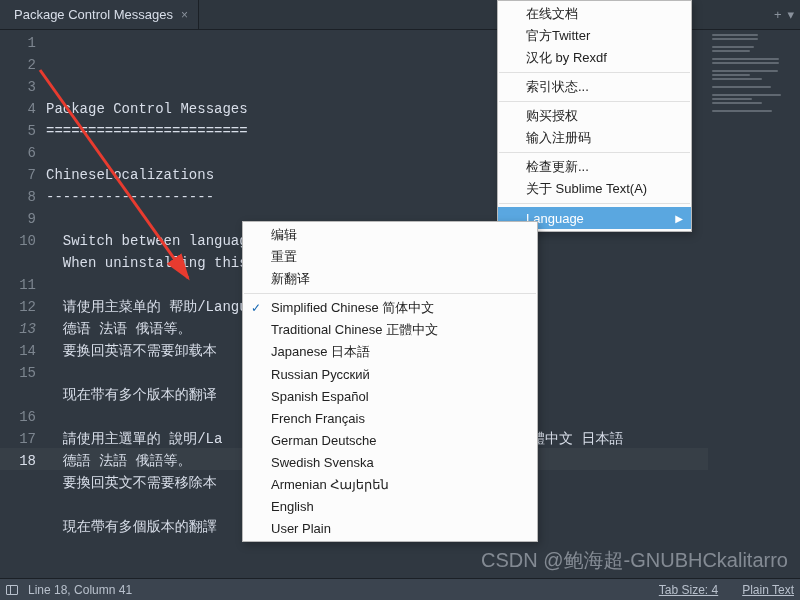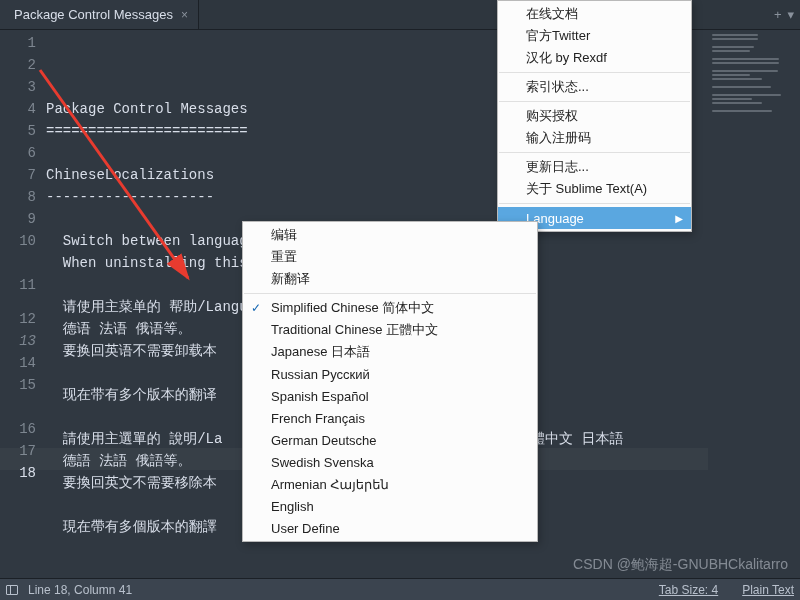--- a/index.html
+++ b/index.html
@@ -100,21 +100,21 @@
   color: #b8c0cc;
   font-size: 12px;
   padding: 0 6px;
 }
 .status-bar .spacer { flex: 1; }
 .status-bar .seg { margin-left: 24px; text-decoration: underline; }
 .watermark {
   position: absolute;
   right: 12px; bottom: 26px;
   color: rgba(200,205,215,0.55);
-  font-size: 14px;
+  font-size: 20px;
   z-index: 5;
 }
 
 .menu {
   position: absolute;
   background: #fcfcfc;
   border: 1px solid #b9b9b9;
   box-shadow: 2px 3px 8px rgba(0,0,0,0.25);
   color: #222;
   z-index: 20;
@@ -190,21 +190,21 @@
       <div style="height: 22px;">2</div>
       <div style="height: 22px;">3</div>
       <div style="height: 22px;">4</div>
       <div style="height: 22px;">5</div>
       <div style="height: 22px;">6</div>
       <div style="height: 22px;">7</div>
       <div style="height: 22px;">8</div>
       <div style="height: 22px;">9</div>
       <div style="height: 44px; padding-left: 16px;">10</div>
       <div style="height: 22px;">11</div>
-      <div style="height: 22px; margin-top: 12px;">12</div>
+      <div style="height: 22px;">12</div>
       <div style="height: 22px; font-style: italic;">13</div>
       <div style="height: 22px;">14</div>
       <div style="height: 44px;">15</div>
       <div style="height: 22px;">16</div>
       <div style="height: 22px;">17</div>
       <div class="cur" style="height: 22px;">18</div>
     </div>
   <div class="editor" id="editor">
     <div class="line-bg-cur" style="top: 418px;"></div>
   <div style="height: 22px;">Package&nbsp;Control&nbsp;Messages</div><div style="height: 22px;">========================</div><div style="height: 22px;"></div><div style="height: 22px;">ChineseLocalizations</div><div style="height: 22px;">--------------------</div><div style="height: 22px;"></div><div style="height: 22px;">&nbsp;&nbsp;Switch&nbsp;between&nbsp;language&nbsp;in&nbsp;Main&nbsp;Menu&nbsp;Help/Language.</div><div style="height: 22px;">&nbsp;&nbsp;When&nbsp;uninstalling&nbsp;this&nbsp;plugin,&nbsp;it&nbsp;will&nbsp;switch&nbsp;back</div><div style="height: 22px;"></div><div style="height: 44px;">&nbsp;&nbsp;请使用主菜单的&nbsp;帮助/Language&nbsp;子菜单来切换语言。目前支<br>&nbsp;&nbsp;德语&nbsp;法语&nbsp;俄语等。</div><div style="height: 22px;">&nbsp;&nbsp;要换回英语不需要卸载本</div><div style="height: 22px;"></div><div style="height: 22px;">&nbsp;&nbsp;现在带有多个版本的翻译&nbsp;&nbsp;&nbsp;&nbsp;&nbsp;&nbsp;&nbsp;&nbsp;&nbsp;&nbsp;&nbsp;&nbsp;&nbsp;&nbsp;&nbsp;&nbsp;&nbsp;&nbsp;&nbsp;&nbsp;&nbsp;&nbsp;&nbsp;&nbsp;&nbsp;&nbsp;&nbsp;&nbsp;&nbsp;个版本。</div><div style="height: 22px;"></div><div style="height: 44px;">&nbsp;&nbsp;請使用主選單的&nbsp;說明/La&nbsp;&nbsp;&nbsp;&nbsp;&nbsp;&nbsp;&nbsp;&nbsp;&nbsp;&nbsp;&nbsp;&nbsp;&nbsp;&nbsp;&nbsp;&nbsp;&nbsp;&nbsp;&nbsp;&nbsp;&nbsp;&nbsp;&nbsp;&nbsp;&nbsp;&nbsp;꣎&nbsp;簡體中文&nbsp;正體中文&nbsp;日本語<br>&nbsp;&nbsp;德語&nbsp;法語&nbsp;俄語等。</div><div style="height: 22px;">&nbsp;&nbsp;要換回英文不需要移除本</div><div style="height: 22px;"></div><div style="height: 22px;">&nbsp;&nbsp;現在帶有多個版本的翻譯&nbsp;&nbsp;&nbsp;&nbsp;&nbsp;&nbsp;&nbsp;&nbsp;&nbsp;&nbsp;&nbsp;&nbsp;&nbsp;&nbsp;&nbsp;&nbsp;&nbsp;&nbsp;&nbsp;&nbsp;&nbsp;&nbsp;&nbsp;&nbsp;&nbsp;&nbsp;&nbsp;&nbsp;個版本。<span class="cursor"></span></div></div>
@@ -264,21 +264,21 @@
       <div class="item">
         <span>购买授权</span>
       </div>
       <div class="item">
         <span>输入注册码</span>
       </div>
     </div>
   <div class="sep"></div>
   <div id="hm-m3">
       <div class="item">
-        <span>更新日志...</span>
+        <span>检查更新...</span>
       </div>
       <div class="item">
         <span>关于 Sublime Text(A)</span>
       </div>
     </div>
   <div class="sep"></div>
   <div class="item sel">
     <span>Language</span>
     <span class="sub-arrow">▶</span>
   </div>
@@ -323,21 +323,21 @@
       <div class="item">
         <span>Swedish Svenska</span>
       </div>
       <div class="item">
         <span>Armenian Հայերեն</span>
       </div>
       <div class="item">
         <span>English</span>
       </div>
       <div class="item">
-        <span>User Define</span>
+        <span>User Plain</span>
       </div>
     </div>
 </div>
 
 <div class="watermark">CSDN @鲍海超-GNUBHCkalitarro</div>
 
 <div class="status-bar">
   <div class="panel-icon"></div>
   <span>Line 18, Column 41</span>
   <span class="spacer"></span>

